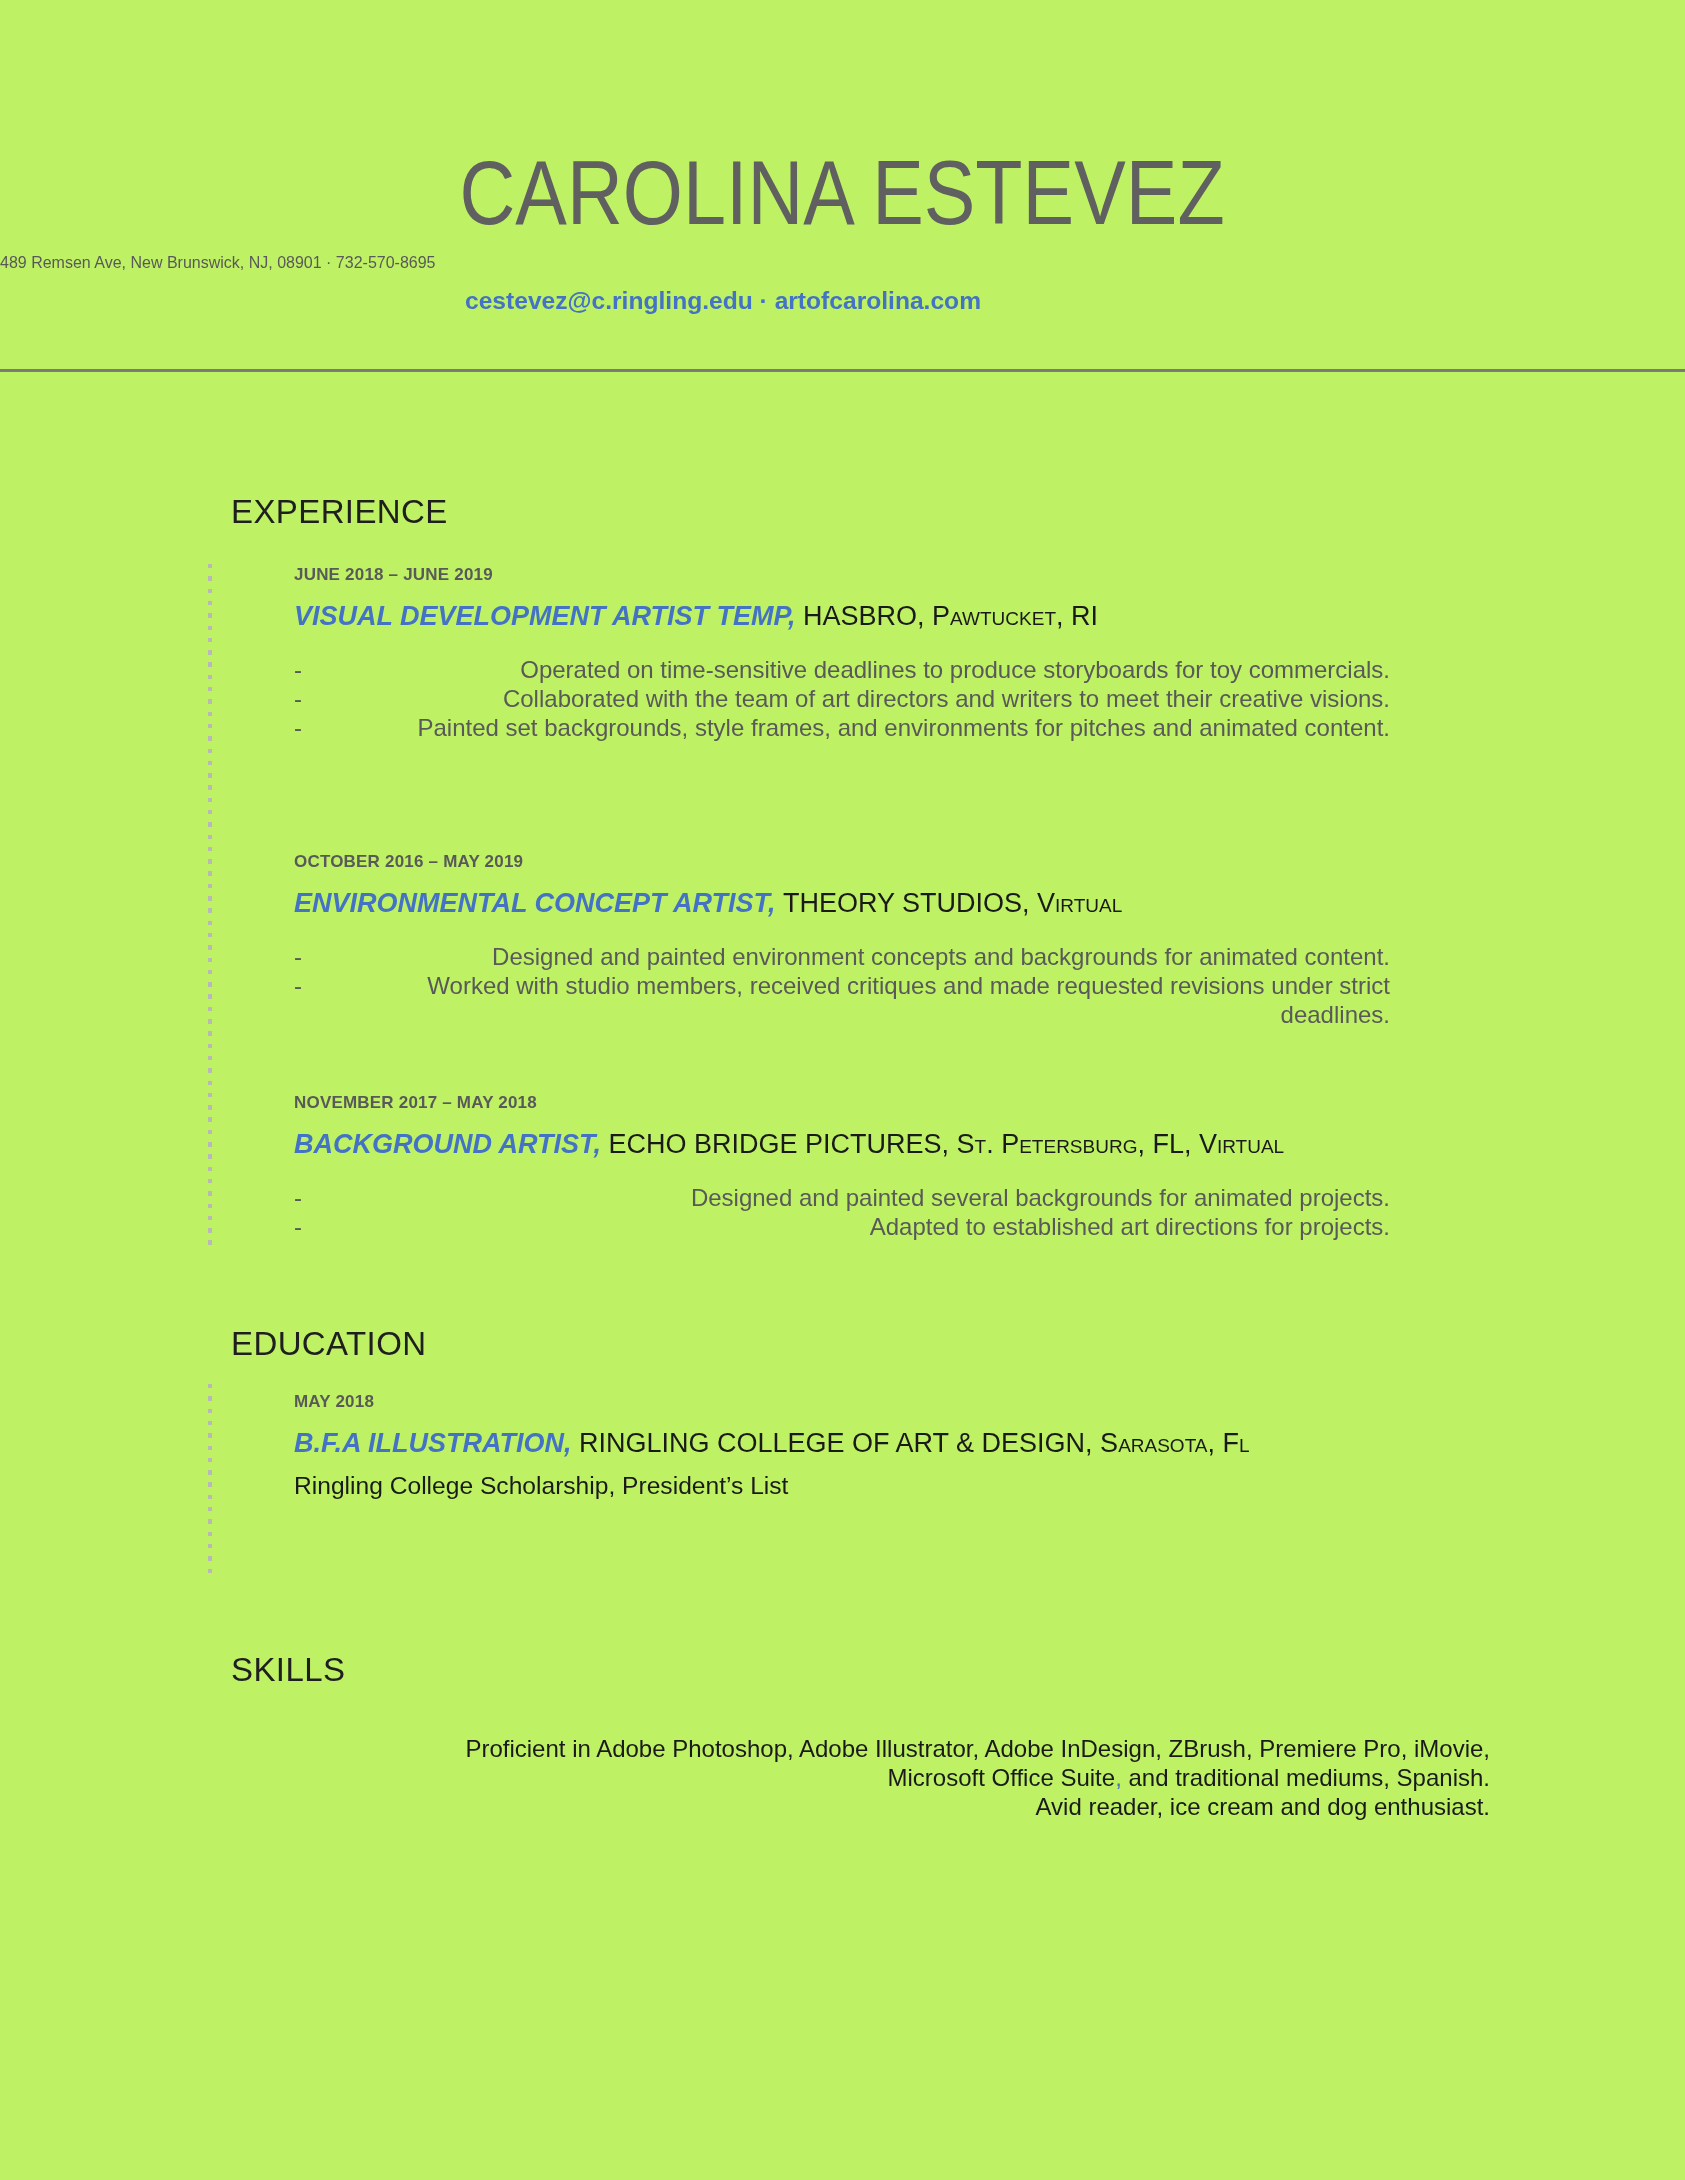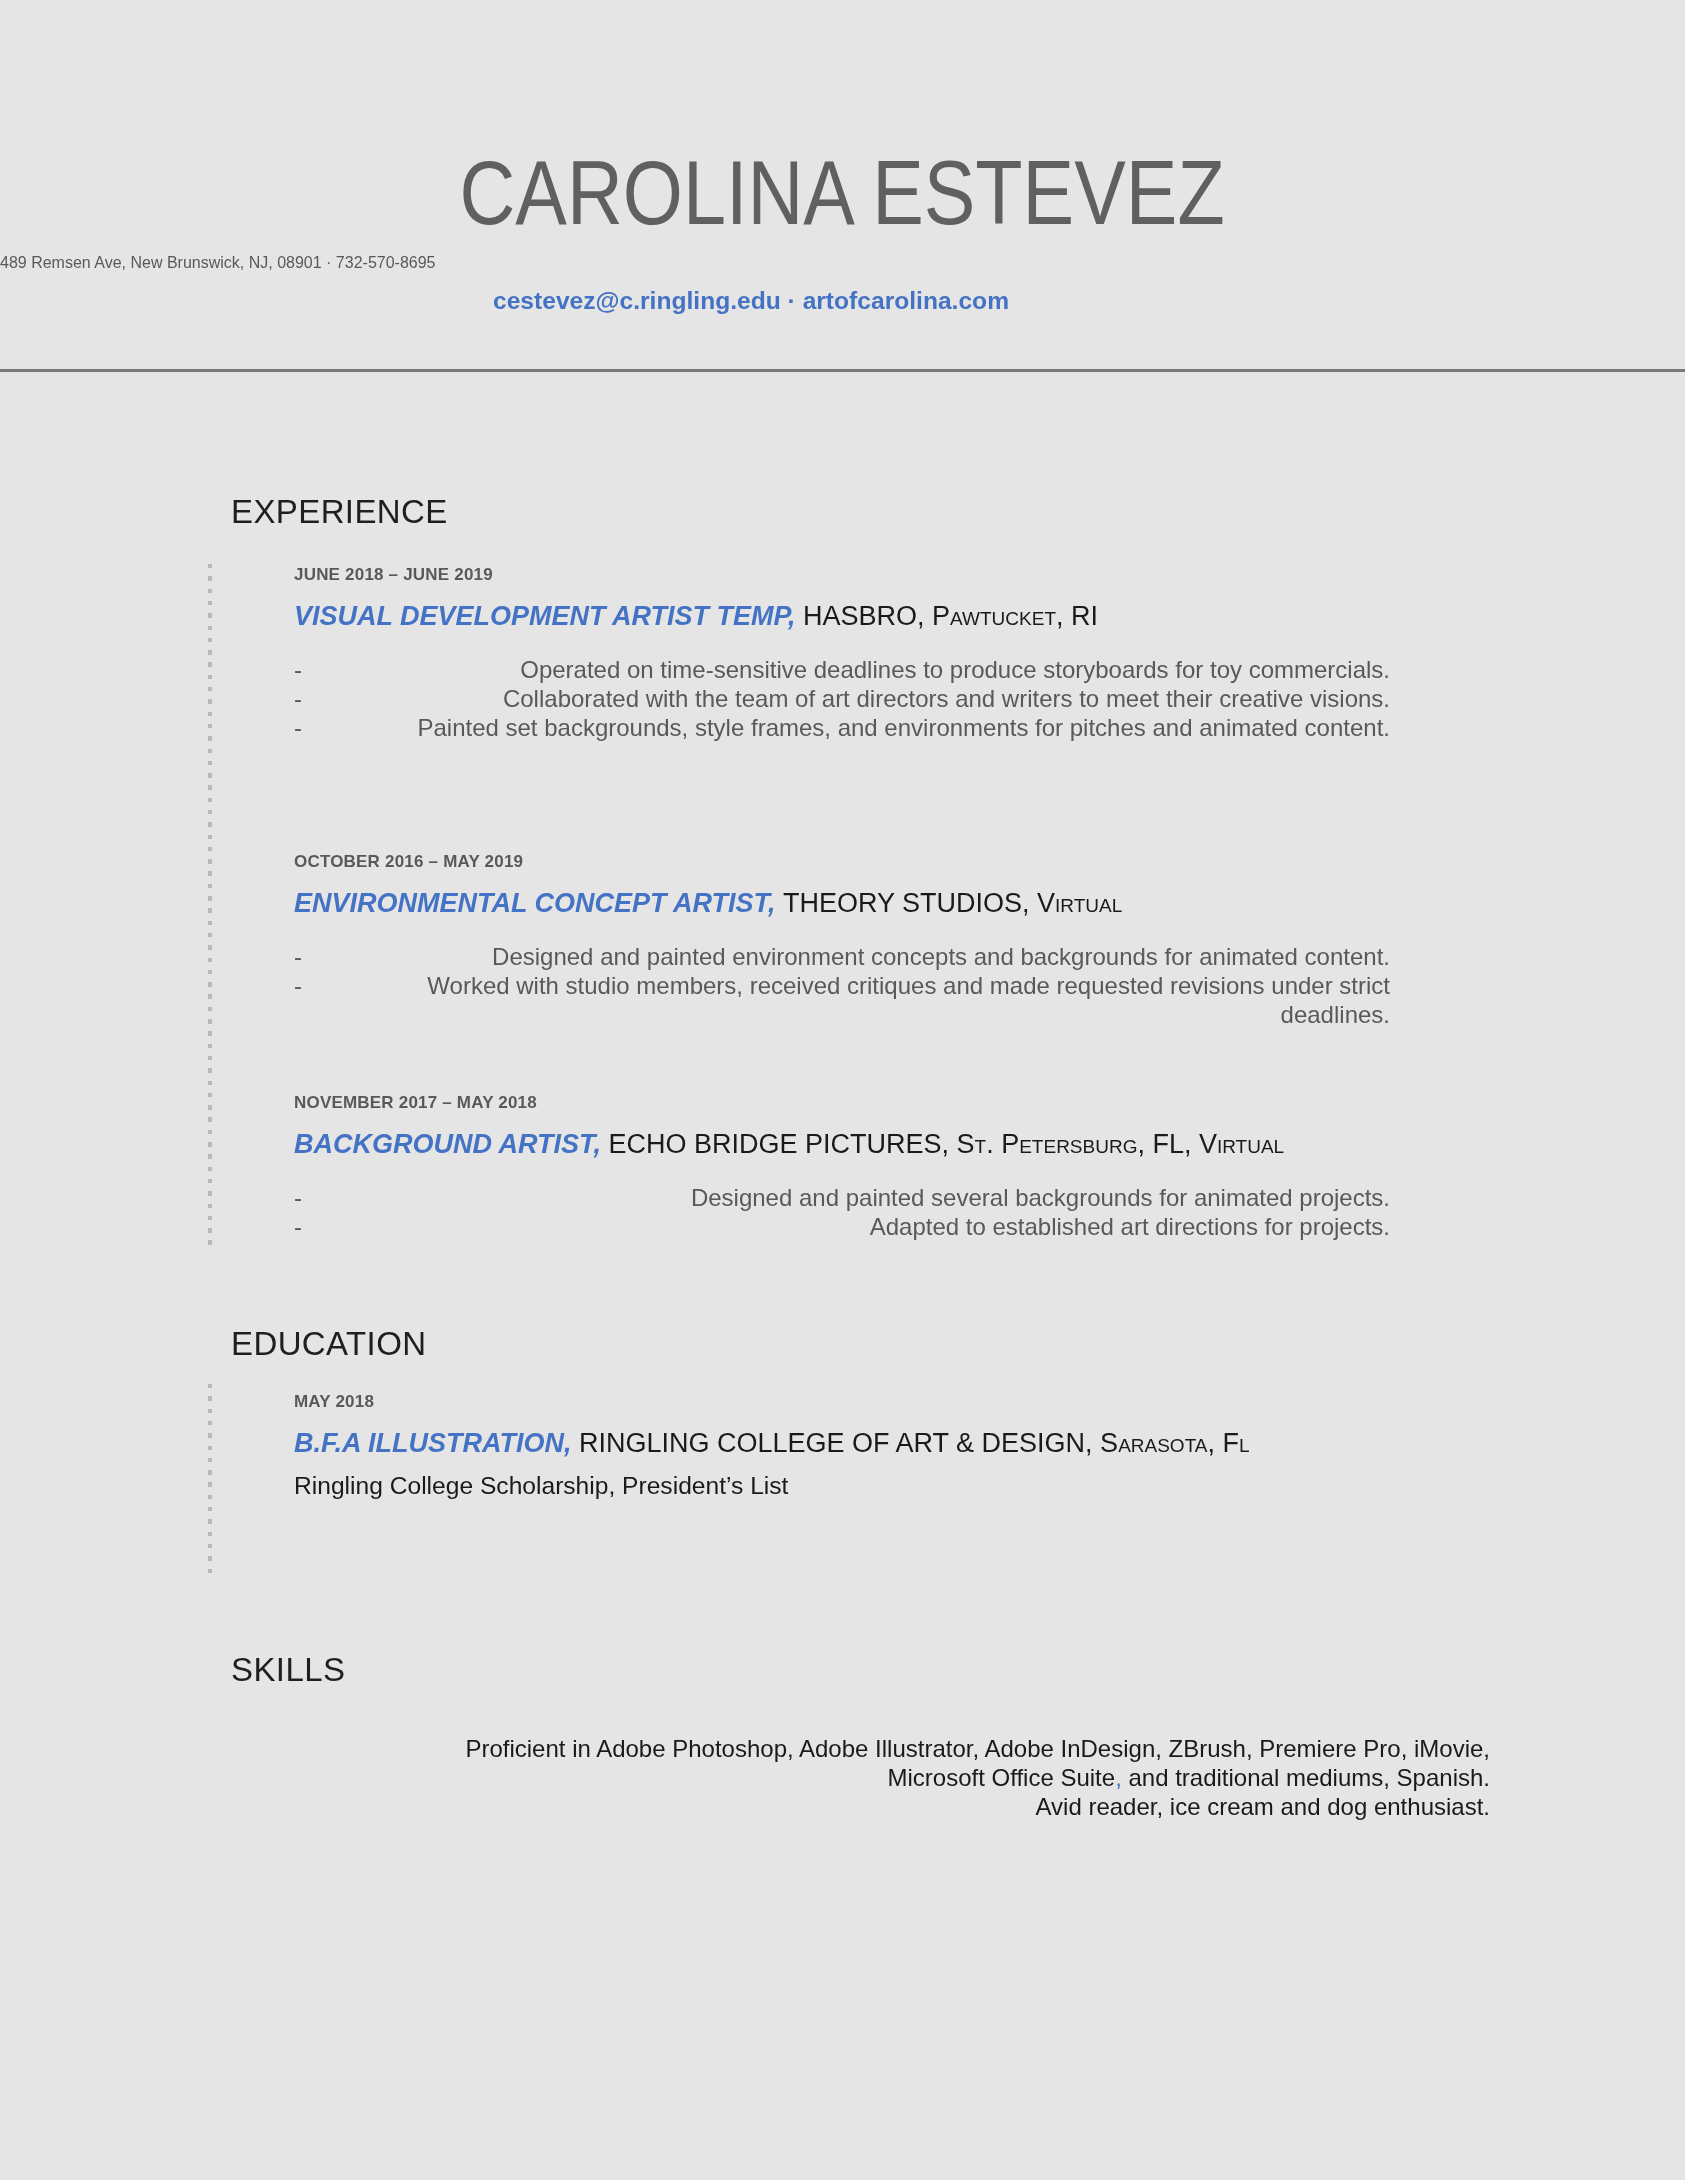--- a/index.html
+++ b/index.html
@@ -3,21 +3,21 @@
 <meta charset="utf-8">
 <style>
   * { margin:0; padding:0; box-sizing:border-box; }
   html,body { background:#ffffff; }
   body {
     width:1685px; height:2180px;
     font-family:"Liberation Sans", sans-serif;
     position:relative;
     color:#1a1a1a;
   }
-  .page { position:absolute; inset:0; background:#e5e5e5; }
+  .page { position:absolute; inset:0; background:#bef264; }
 
   
   .name-wrap {
     position:absolute; top:147px; left:0; width:1685px;
     text-align:center;
   }
   .name {
     display:inline-block;
     font-size:91px; line-height:92px; font-weight:400;
     color:#606060;
@@ -25,21 +25,21 @@
     white-space:nowrap;
   }
   .contact1 {
     position:absolute; top:248px; left:0; width:1685px;
     text-align:left;
     font-size:16px; line-height:30px; color:#595959;
   }
   .contact2 {
     position:absolute; top:286px; left:0; width:1446px;
     text-align:center;
-    font-size:24.6px; line-height:30px; font-weight:700; color:#4472c4;margin-left:28px;
+    font-size:24.6px; line-height:30px; font-weight:700; color:#4472c4;
   }
   .contact2 .link { color:#4472c4; text-decoration:none; cursor:pointer; }
   .rule {
     position:absolute; top:369px; left:0; width:1685px; height:2.6px;
     background:#7a7a7a;
   }
 
   
   .sec-heading {
     position:absolute; left:200px;

